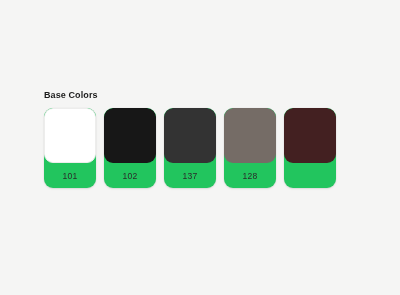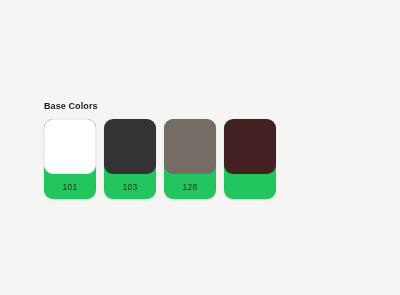--- a/index.html
+++ b/index.html
@@ -21,21 +21,21 @@
   .section {
     position: absolute;
     left: 44px;
     top: 88px;
   }
   .section-title {
     font-size: 9px;
     font-weight: bold;
     color: #1c1c1c;
     letter-spacing: 0.1px;
-    margin: 12px 0 7px 0;
+    margin: 1px 0 7px 0;
     line-height: 12px;
   }
   .swatch-row {
     display: flex;
     flex-direction: row;
     gap: 8px;
   }
   .swatch-card {
     width: 52px;
     height: 80px;
@@ -72,22 +72,26 @@
 
 <div id="root">
   <div class="section">
     <div class="section-title">Base Colors</div>
     <div class="swatch-row">
         <div class="swatch-card">
           <div class="swatch-chip is-light" style="background: rgb(255, 255, 255);"></div>
           <div class="swatch-label">101</div>
         </div>
         <div class="swatch-card">
+          <div class="swatch-chip" style="background: rgb(23, 23, 23);"></div>
+          <div class="swatch-label">102</div>
+        </div>
+        <div class="swatch-card">
           <div class="swatch-chip" style="background: rgb(51, 51, 51);"></div>
-          <div class="swatch-label">103</div>
+          <div class="swatch-label">137</div>
         </div>
         <div class="swatch-card">
           <div class="swatch-chip" style="background: rgb(117, 108, 102);"></div>
           <div class="swatch-label">128</div>
         </div>
         <div class="swatch-card">
           <div class="swatch-chip" style="background: rgb(67, 32, 33);"></div>
         </div>
       </div>
   </div>

